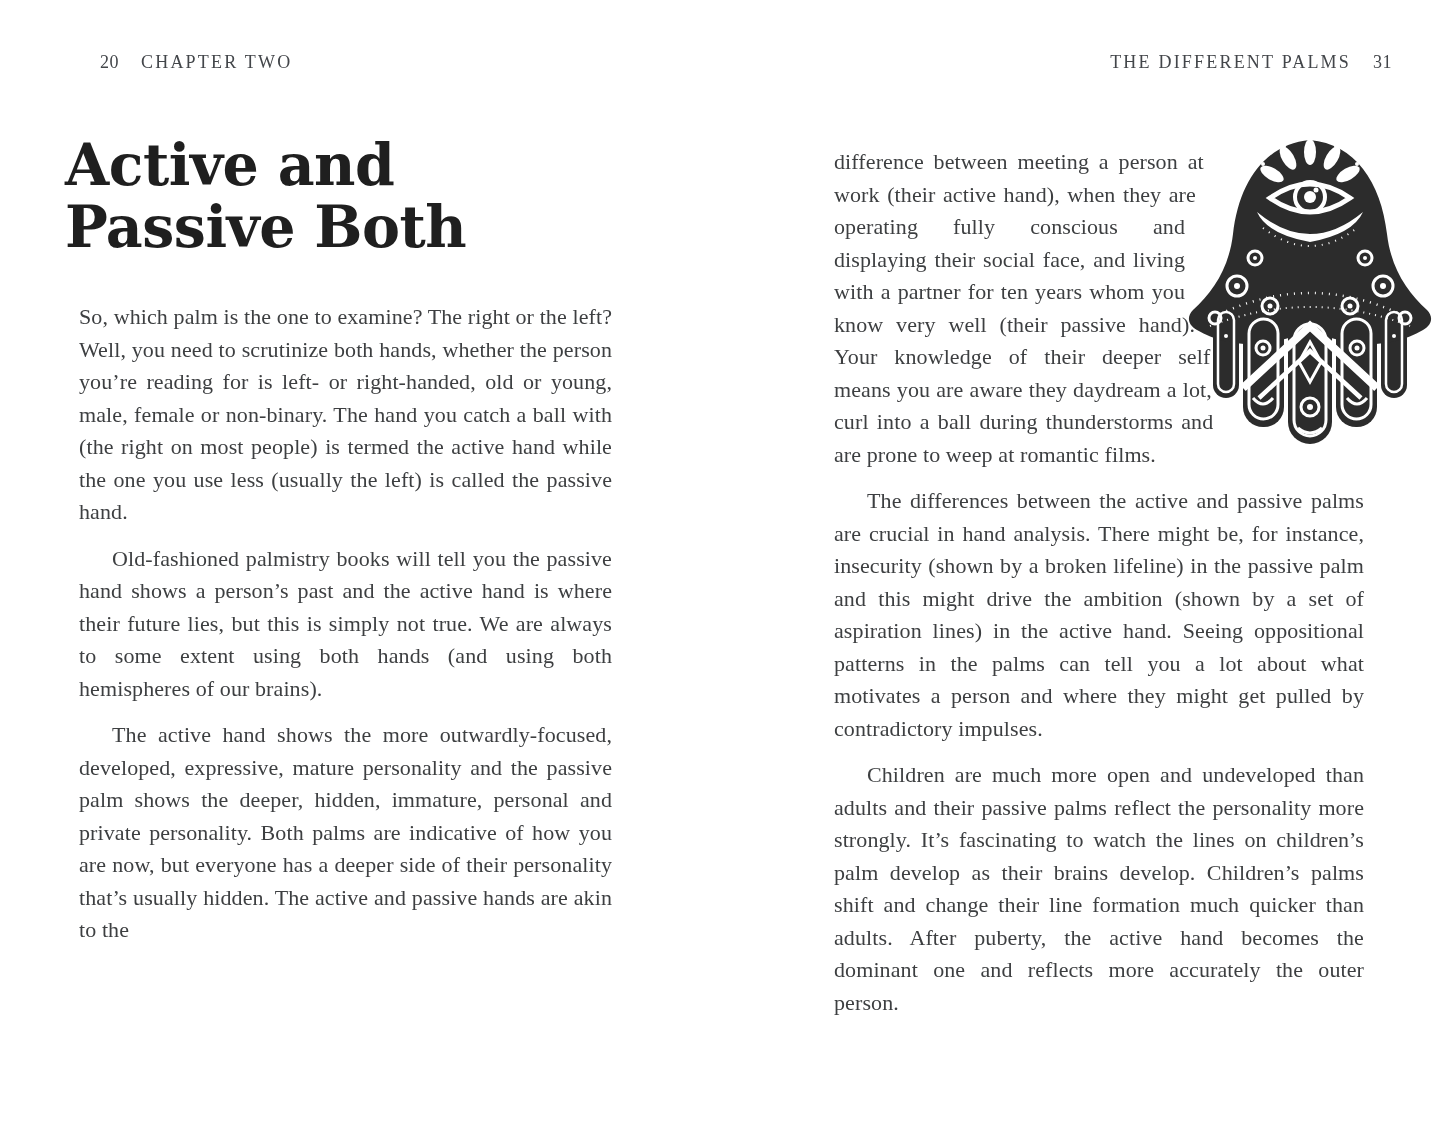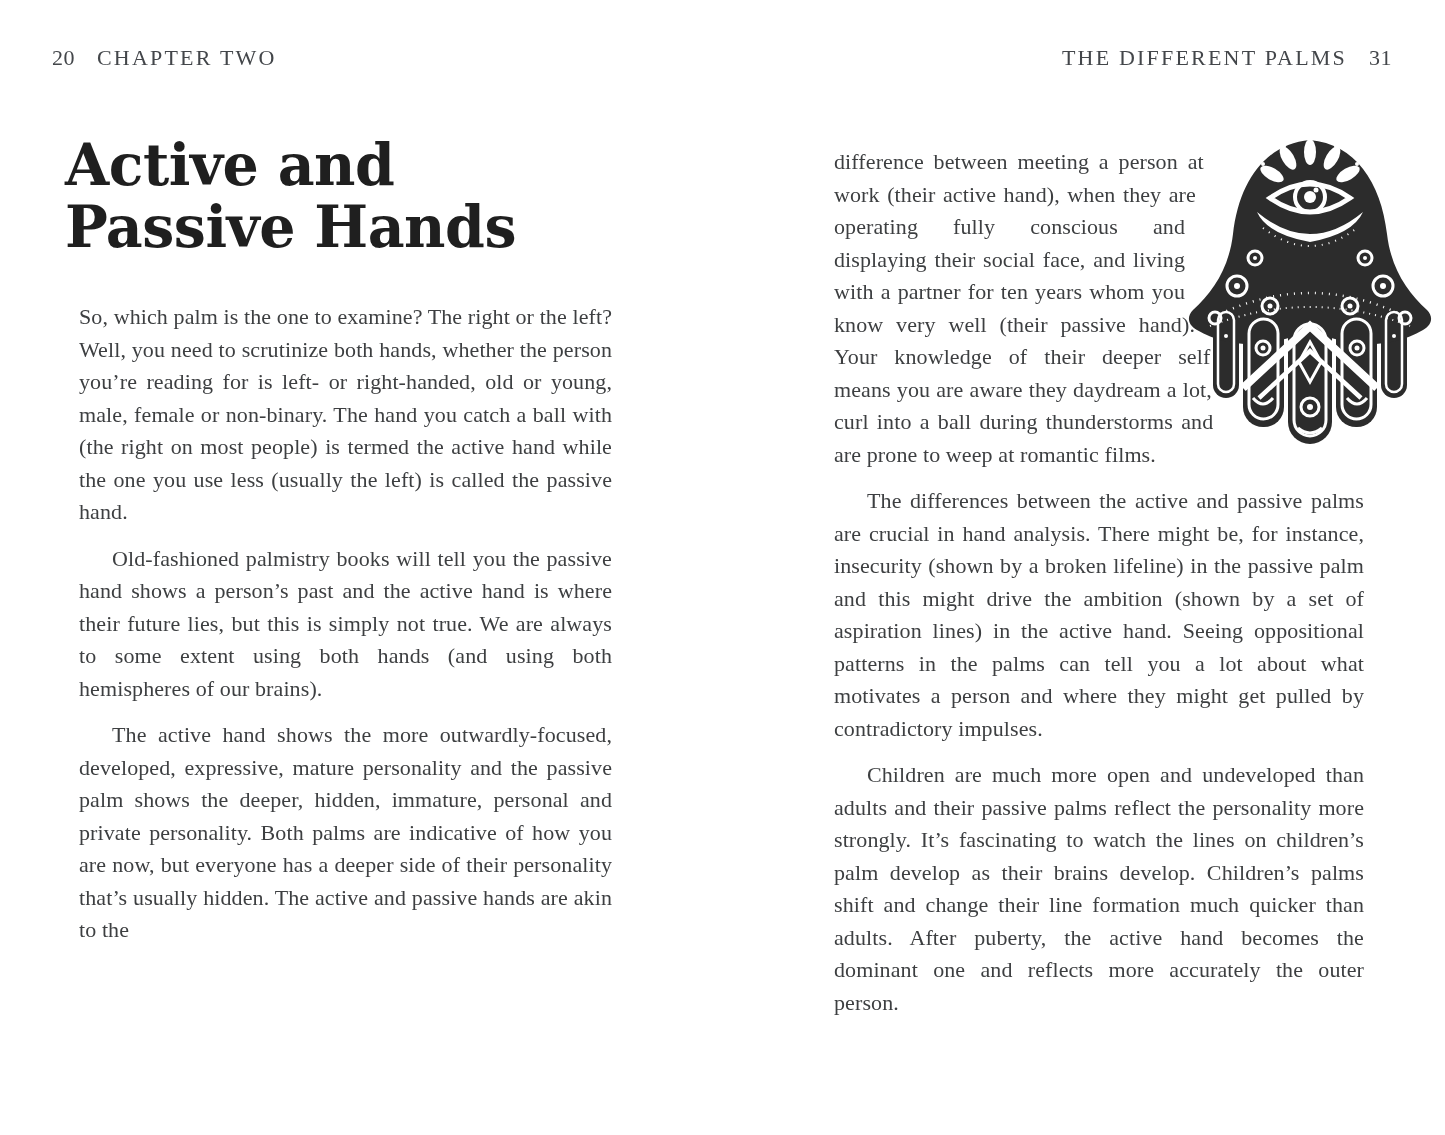--- a/index.html
+++ b/index.html
@@ -8,25 +8,26 @@
     position: relative;
     width: 1445px;
     height: 1135px;
     background: #ffffff;
     font-family: "Liberation Serif", serif;
     overflow: hidden;
   }
   
   .running-head {
     position: absolute;
-    top: 45px;
-    font-size: 22px;
+    top: 52px;
+    font-size: 18px;
     letter-spacing: 2.2px;
     color: #43464a;
     white-space: nowrap;
+    margin-left: 48px;
   }
   .running-head.left { left: 52px; }
   .running-head.right { right: 53px; }
   .running-head .pagenum { letter-spacing: 0.5px; }
   .running-head.left .pagenum { margin-right: 22px; }
   .running-head.right .pagenum { margin-left: 22px; }
 
   
   .col {
     position: absolute;
@@ -72,21 +73,21 @@
 
   <div class="running-head left">
     <span class="pagenum">20</span><span>CHAPTER TWO</span>
   </div>
 
   <div class="running-head right">
     <span>THE DIFFERENT PALMS</span><span class="pagenum">31</span>
   </div>
 
   <div class="col col-left">
-    <h1 class="chapter-heading"><span>Active and</span><br><span>Passive Hands</span></h1>
+    <h1 class="chapter-heading"><span>Active and</span><br><span>Passive Both</span></h1>
     <p>So, which palm is the one to examine? The right or the left? Well, you need to scrutinize both hands, whether the person you’re reading for is left- or right-handed, old or young, male, female or non-binary. The hand you catch a ball with (the right on most people) is termed the active hand while the one you use less (usually the left) is called the passive hand.</p>
     <p class="indent">Old-fashioned palmistry books will tell you the passive hand shows a person’s past and the active hand is where their future lies, but this is simply not true. We are always to some extent using both hands (and using both hemispheres of our brains).</p>
     <p class="indent">The active hand shows the more outwardly-focused, developed, expressive, mature personality and the passive palm shows the deeper, hidden, immature, personal and private personality. Both palms are indicative of how you are now, but everyone has a deeper side of their personality that’s usually hidden. The active and passive hands are akin to the</p>
   </div>
 
   <div class="col col-right">
 
     <div class="hamsa-float">
       <svg viewBox="0 0 250 308" xmlns="http://www.w3.org/2000/svg">
 

